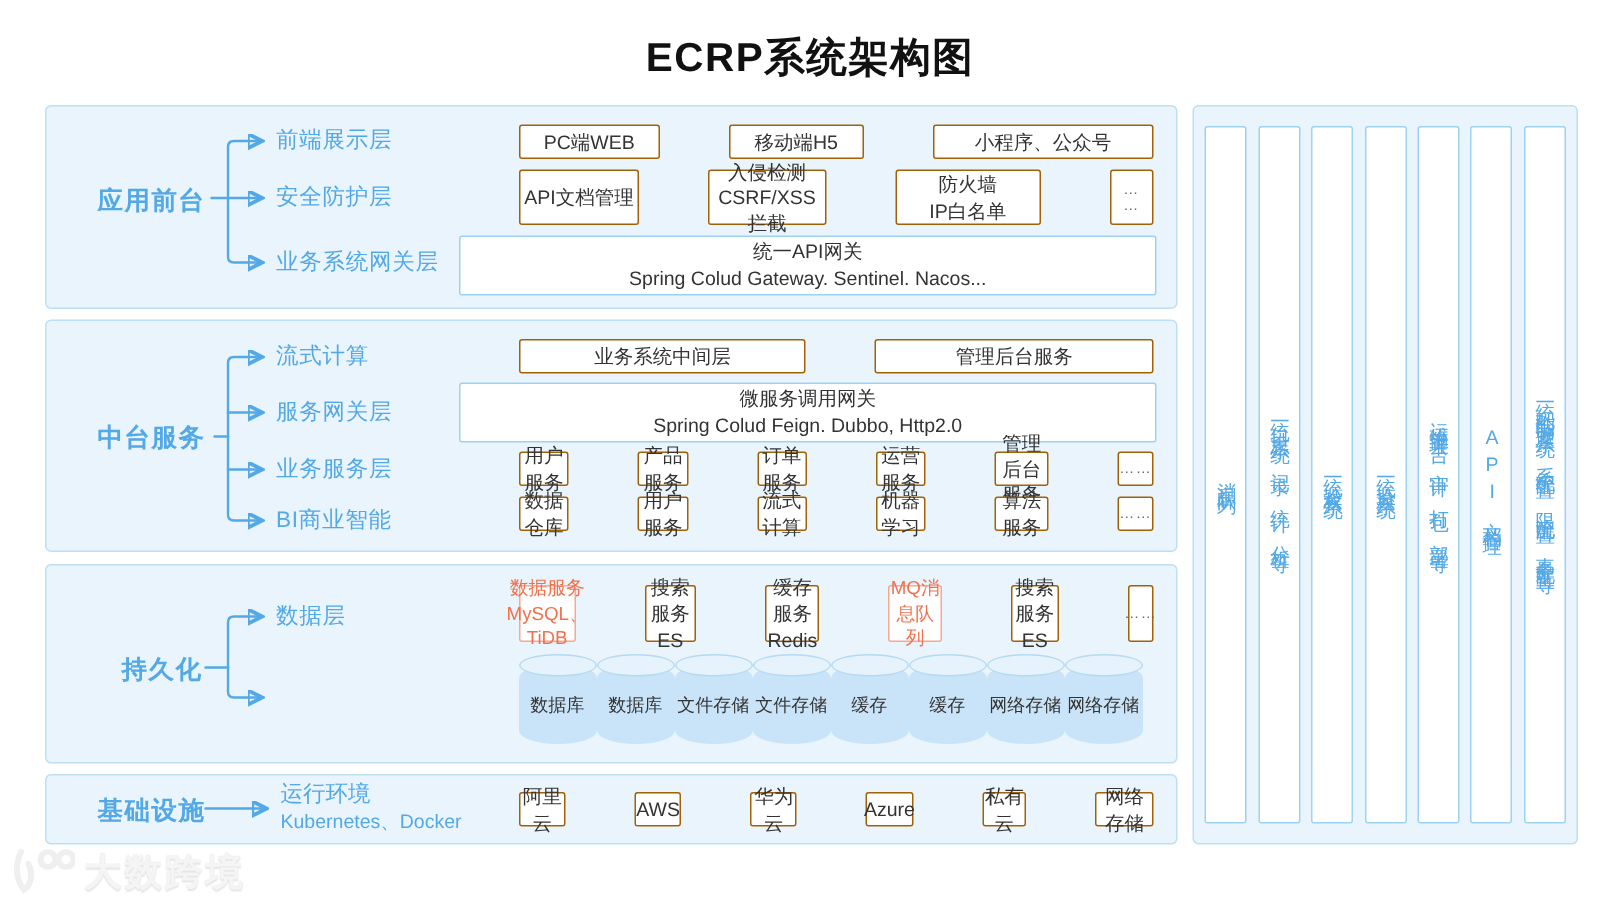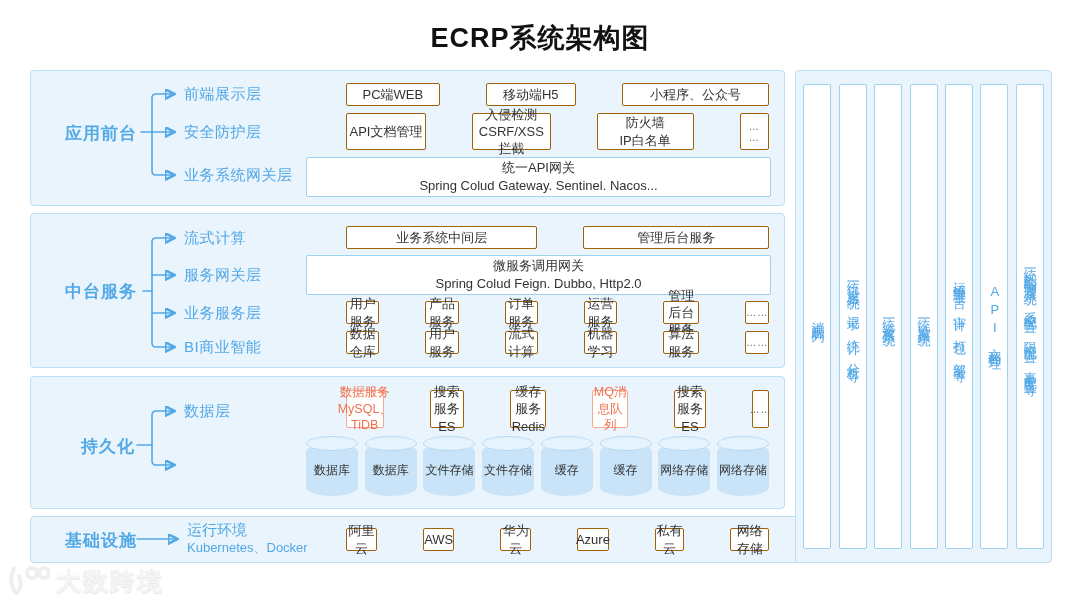--- a/index.html
+++ b/index.html
@@ -8,21 +8,21 @@
   .stage{position:absolute;inset:0;}
   .title{position:absolute;left:0;right:0;top:20px;text-align:center;
          font-size:27px;font-weight:700;color:#111;letter-spacing:1px;}
 
   
   .panel{position:absolute;left:30px;width:753px;background:#E9F4FD;
          border:1px solid #BCDFF4;border-radius:4px;}
   .p1{top:70px;height:134px;}
   .p2{top:213px;height:153px;}
   .p3{top:376px;height:131px;}
-  .p4{top:516px;height:45px;padding-left:40px;}
+  .p4{top:516px;height:45px;}
 
   .sec-label{position:absolute;font-size:17px;font-weight:700;color:#53A8E6;
              letter-spacing:1px;white-space:nowrap;}
   .layer{position:absolute;font-size:15px;font-weight:500;color:#53A8E6;
          line-height:17px;white-space:pre-line;letter-spacing:0.5px;}
   .conn{position:absolute;left:0;top:0;pointer-events:none;}
   .conn path{stroke:#53A8E6;stroke-width:1.6;fill:none;stroke-linecap:round;}
 
   .rows{position:absolute;left:275px;top:0;width:463px;height:100%;}
   .row{position:absolute;left:0;width:100%;display:flex;gap:6px;}
@@ -46,21 +46,21 @@
       {font-size:10px;color:#666;letter-spacing:1px;line-height:1.1;}
   .box.accent{border-color:#F6A891;color:#F2714D;font-size:12.5px;}
   .gw{position:absolute;left:0;width:100%;background:#fff;border:1px solid #9DD2F0;
       border-radius:2px;display:flex;flex-direction:column;align-items:center;
       justify-content:center;text-align:center;}
   .gw div{font-size:13px;line-height:1.38;color:#333;}
   .env{position:absolute;font-size:15px;font-weight:500;color:#53A8E6;line-height:18px;}
   .env .sub{font-size:13px;font-weight:400;}
 
   
-  .cylrow{position:absolute;left:0;width:100%;display:flex;justify-content:space-between;}
+  .cylrow{position:absolute;left:16px;width:100%;display:flex;justify-content:center;}
   .cyl{position:relative;width:52px;height:60px;}
   .cyl-body{position:absolute;left:0;right:0;top:7px;bottom:0;background:#C9E4F8;
             border-radius:26px/9px;}
   .cyl-top{position:absolute;left:0;right:0;top:0;height:15px;background:#E7F3FC;
            border:1px solid #B5DAF3;border-radius:50%;box-sizing:border-box;}
   .cyl-label{position:absolute;left:0;right:0;top:26px;text-align:center;
              font-size:12px;color:#333;}
 
   
   .rpanel{position:absolute;left:795px;top:70px;width:255px;height:491px;

